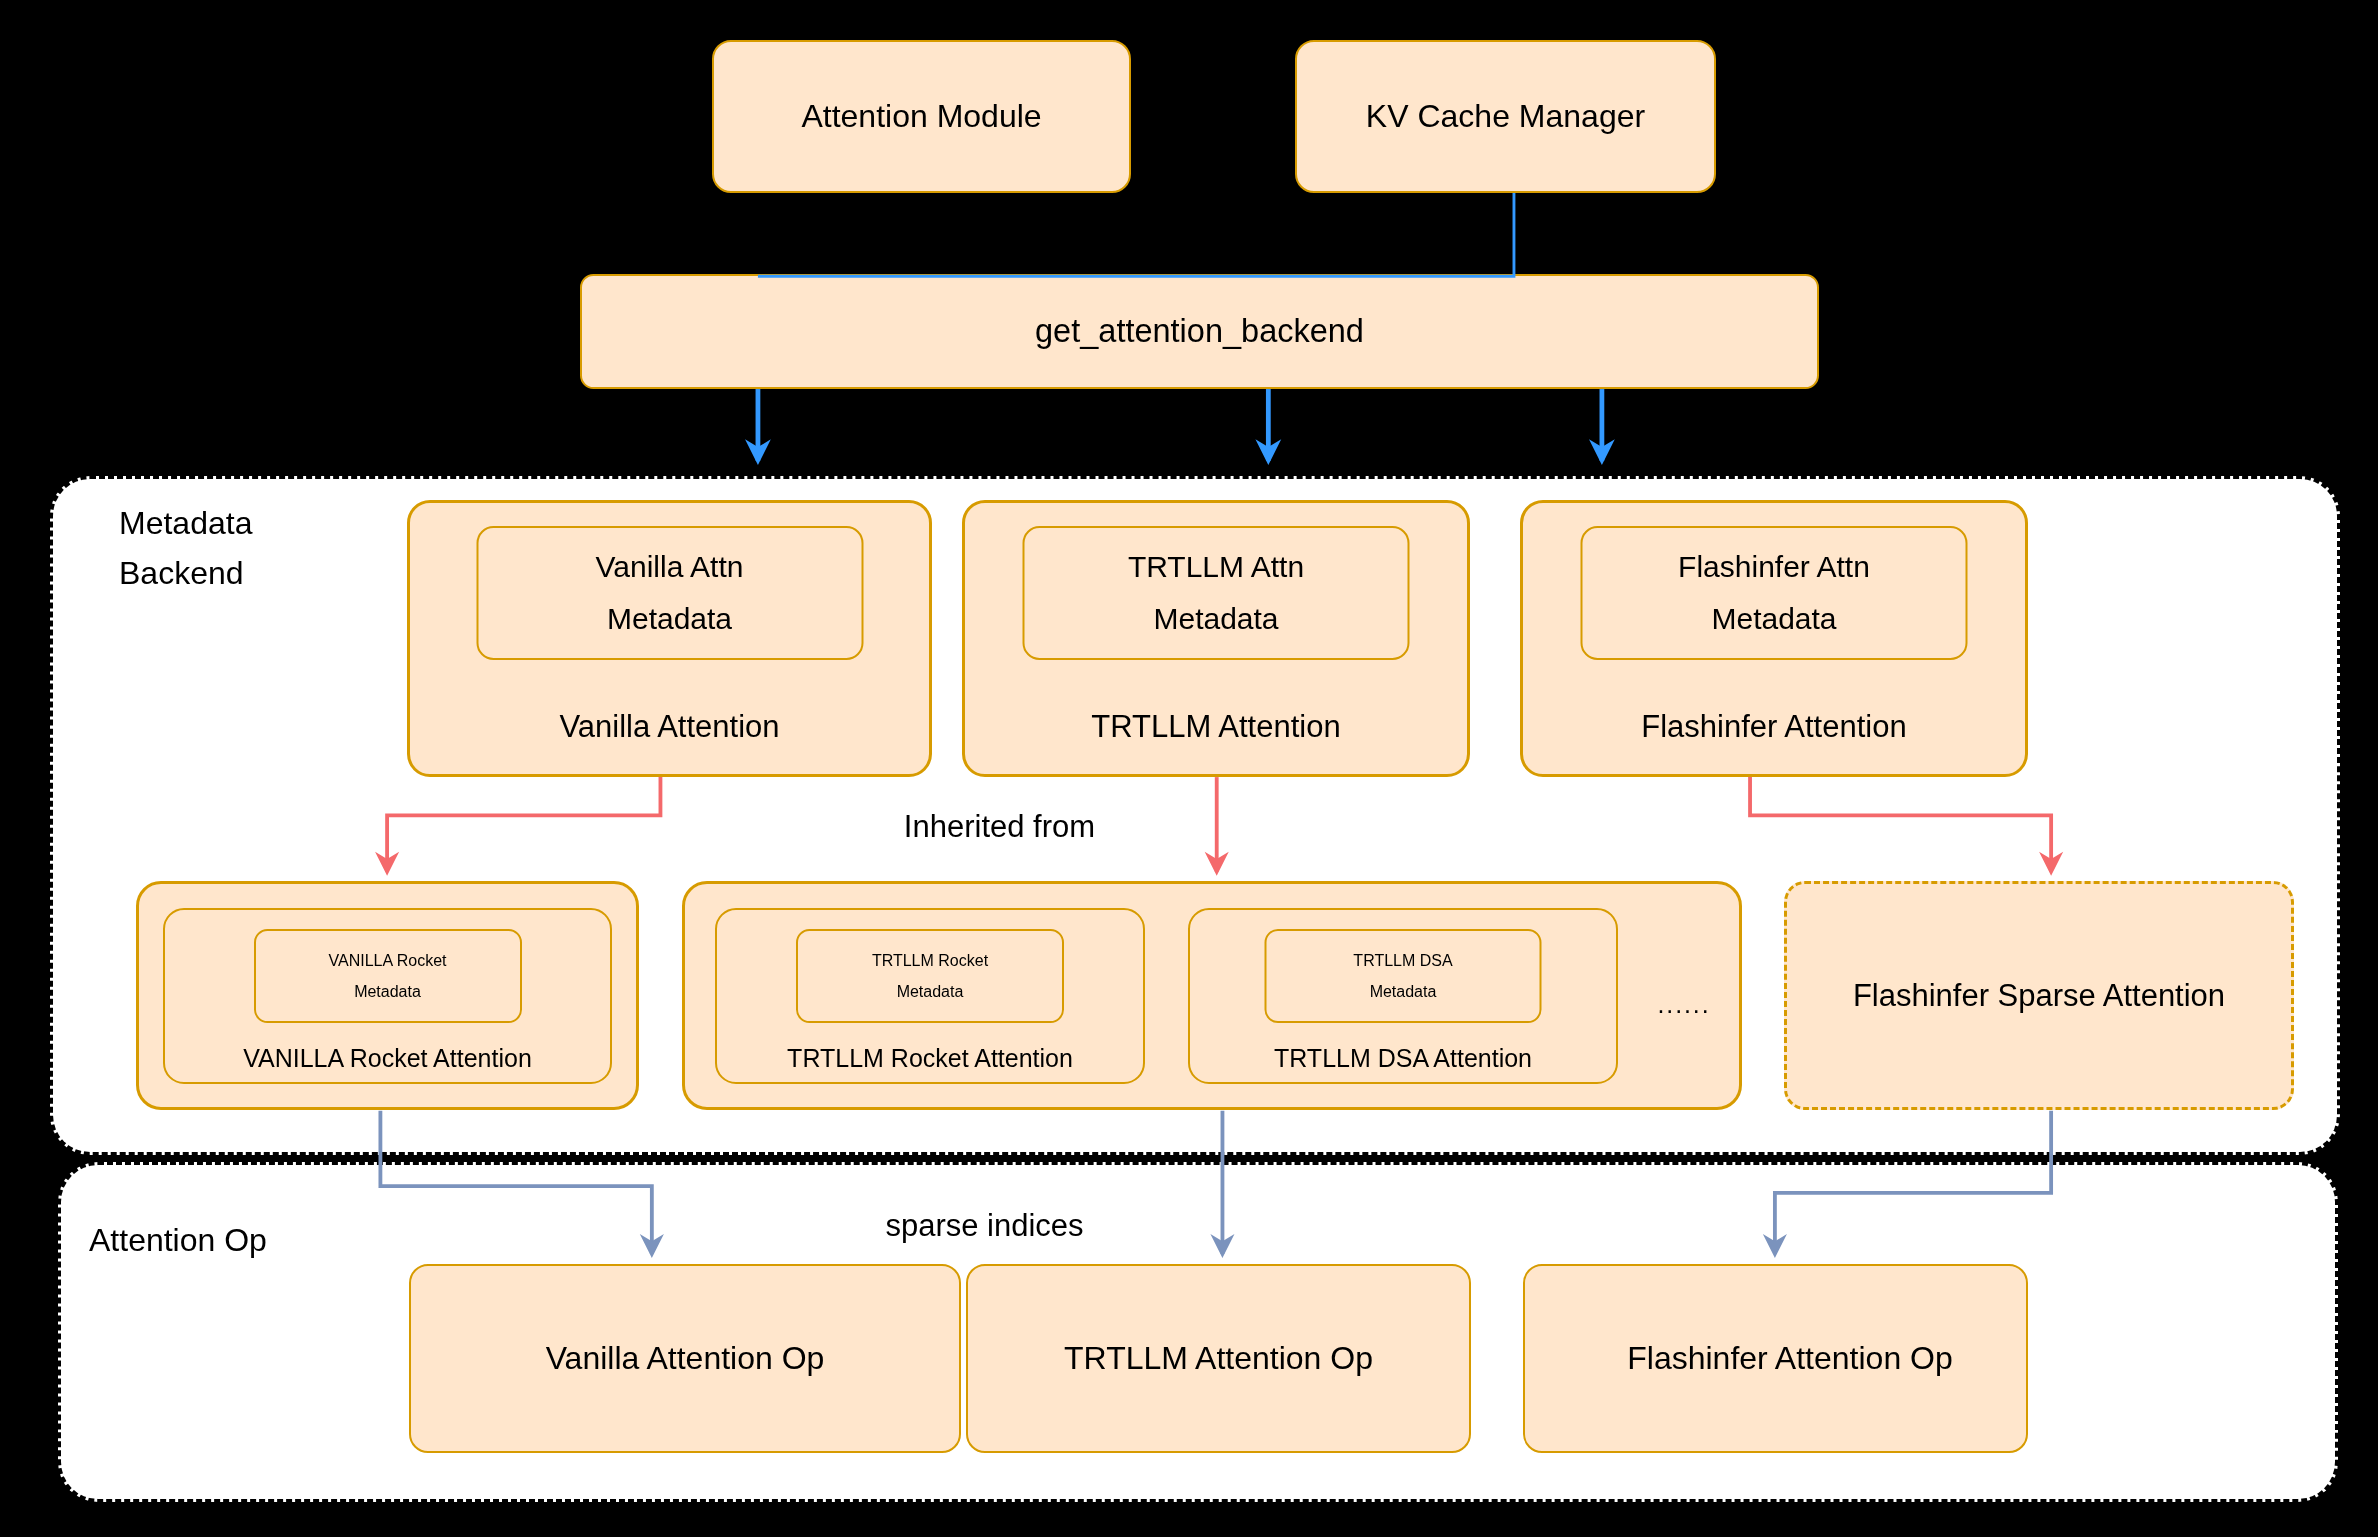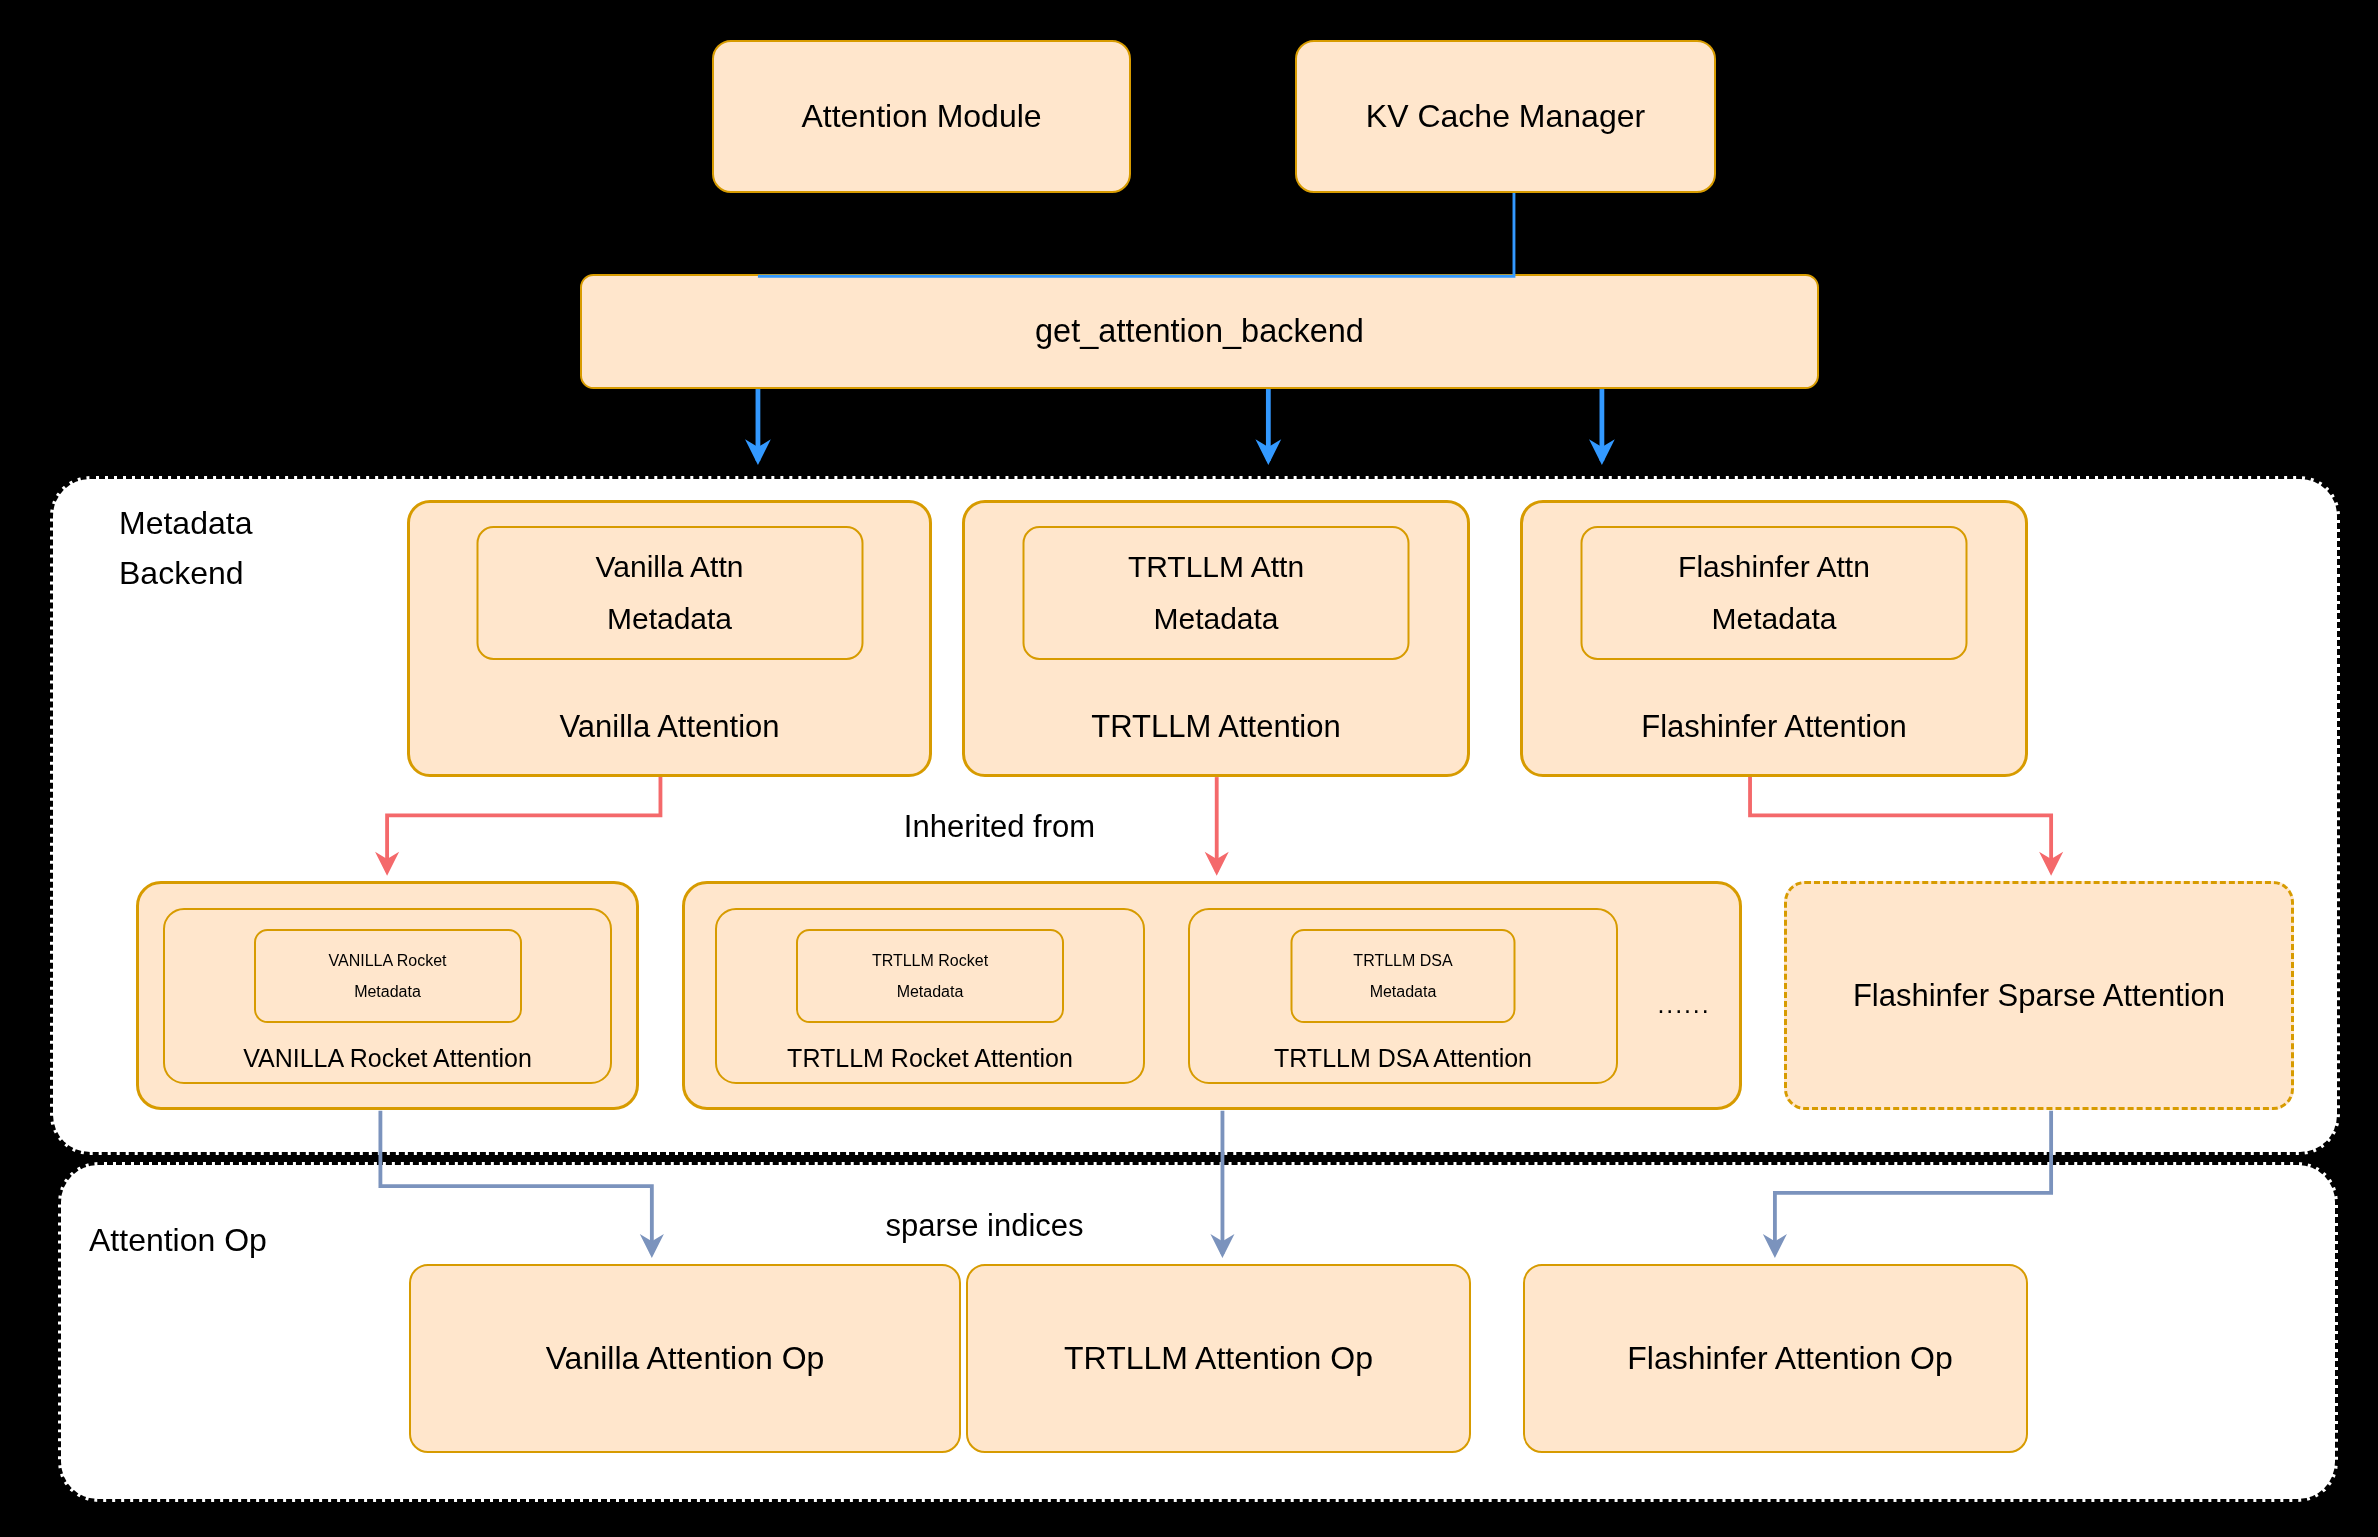--- a/index.html
+++ b/index.html
@@ -123,21 +123,21 @@
 
   <div class="derived-outer" style="left:682px;top:881px;width:1060px;height:229px;"></div>
   <div class="derived-mid" style="left:715px;top:908px;width:430px;height:176px;">
     <div class="derived-meta" style="width:268px;height:94px;">
       <span>TRTLLM Rocket</span>
       <span>Metadata</span>
     </div>
     <div class="derived-name">TRTLLM Rocket Attention</div>
   </div>
   <div class="derived-mid" style="left:1188px;top:908px;width:430px;height:176px;">
-    <div class="derived-meta" style="width:225px;height:94px;">
+    <div class="derived-meta" style="width:277px;height:94px;">
       <span>TRTLLM DSA</span>
       <span>Metadata</span>
     </div>
     <div class="derived-name">TRTLLM DSA Attention</div>
   </div>
   <div class="ellipsis-label" style="left:1636px;top:990px;width:96px;text-align:center;">......</div>
 
   <div class="sparse-box" style="left:1784px;top:881px;width:510px;height:229px;">Flashinfer Sparse Attention</div>
 
   <div class="float-label" style="left:817px;top:1208px;width:335px;">sparse indices</div>

